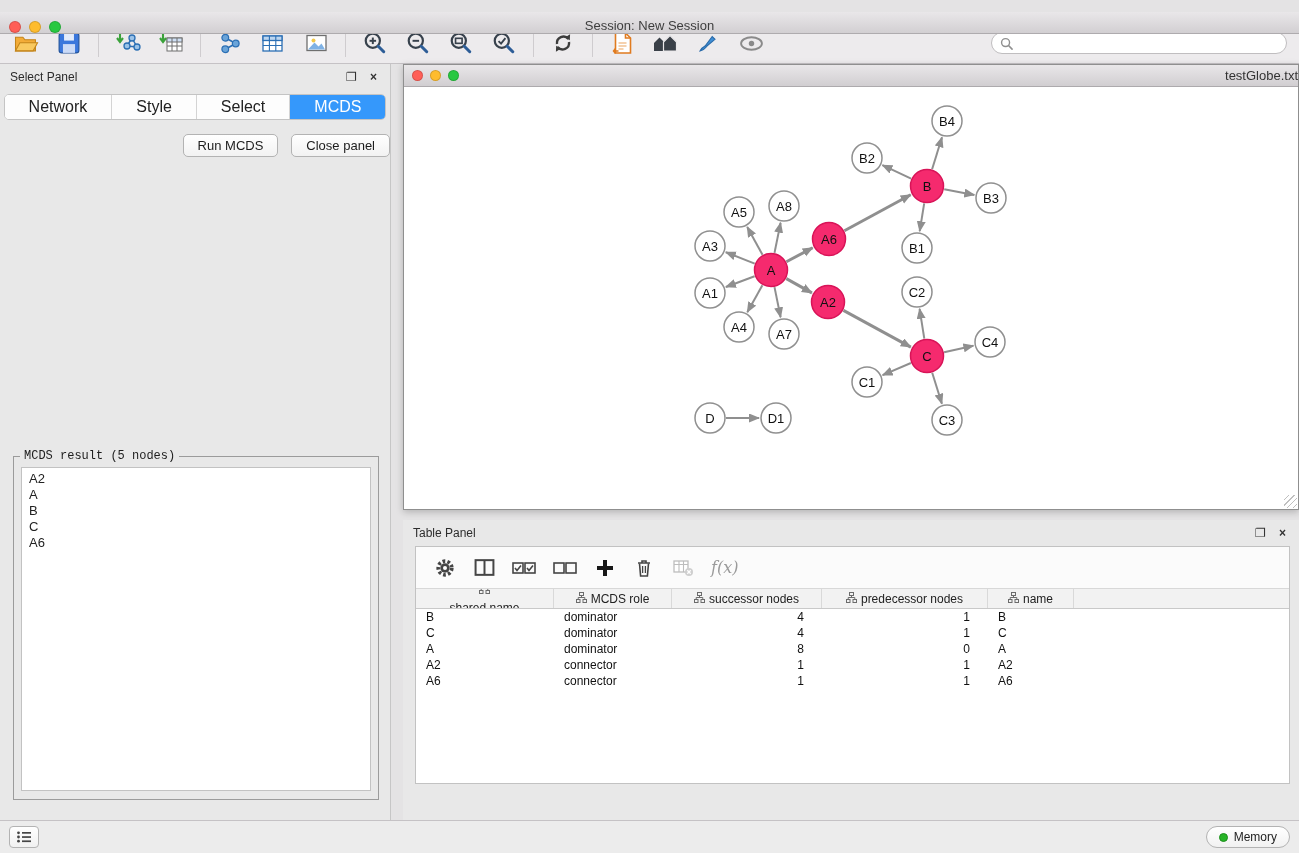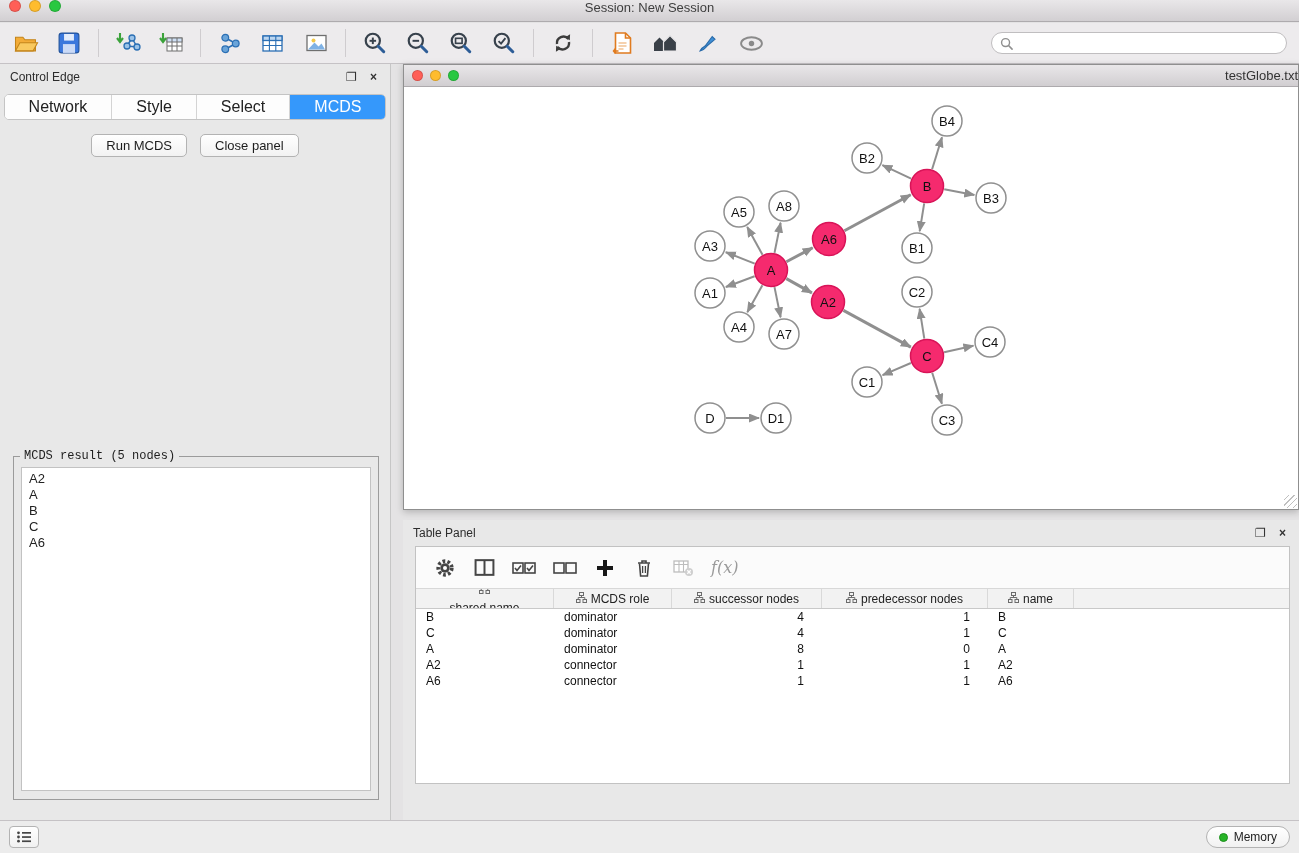--- a/index.html
+++ b/index.html
@@ -1,22 +1,22 @@
 <!DOCTYPE html>
 <html><head>
 <meta charset="utf-8">
 <style>
   * { box-sizing: border-box; margin: 0; padding: 0; cursor: default; }
   html,body { width:1299px; height:853px; overflow:hidden; }
   body { font-family:"Liberation Sans","DejaVu Sans",sans-serif; background:#e4e3e4; position:relative; font-size:13px; color:#222; }
 
   
-  .titlebar { position:absolute; top:0; left:0; right:0; height:22px;
+  .titlebar { position:absolute; top:12px; left:0; right:0; height:22px;
     background:linear-gradient(#e9e7e9,#d2cfd2); border-bottom:1px solid #aeabae;
-    display:flex; align-items:flex-start; z-index:5; }
+    display:flex; align-items:flex-end; z-index:5; }
   .traffic { display:flex; gap:8px; margin-left:9px; z-index:2; }
   .light { width:12px; height:12px; border-radius:50%; border:1px solid rgba(0,0,0,.15); }
   .light.red{background:#ff5f57} .light.yellow{background:#febc2e} .light.green{background:#28c840}
   .titlebar-text { position:absolute; left:0; right:0; text-align:center; font-size:13px; color:#3e3e3e; }
 
   
   .toolbar { position:absolute; top:23px; left:0; right:0; height:41px; background:#edebed;
     border-bottom:1px solid #c5c2c5; display:flex; align-items:center; padding:0 12px; gap:15px; }
   .tb-icon { width:28px; height:28px; display:flex; align-items:center; justify-content:center; }
   .tb-sep { width:1px; height:28px; background:#cfcccf; }
@@ -36,21 +36,21 @@
   .cp-tab:last-child { border-right:none; }
   .cp-tab.active { background:#3598fb; color:#fff; }
   .opt-label { text-align:center; margin-top:24px; font-size:13px; color:#1d1d1d; }
   .combo { width:312px; height:24px; margin:11px auto 0; background:#fff; border:1px solid #a9a9a9;
     border-radius:5px; display:flex; align-items:center; overflow:hidden; }
   .combo-text { flex:1; padding-left:8px; font-size:13px; white-space:nowrap; overflow:hidden; }
   .combo-stepper { width:19px; align-self:stretch; background:linear-gradient(#7fb9f8,#3a85ea);
     display:flex; flex-direction:column; align-items:center; justify-content:center; gap:2px; }
   .tri-up { width:0;height:0;border-left:3.5px solid transparent;border-right:3.5px solid transparent;border-bottom:4px solid #fff; }
   .tri-down { width:0;height:0;border-left:3.5px solid transparent;border-right:3.5px solid transparent;border-top:4px solid #fff; }
-  .cp-buttons { display:flex; justify-content:center; gap:13px; margin-top:14px; }
+  .cp-buttons { display:flex; justify-content:flex-end; gap:13px; margin-top:14px; }
   .cp-btn { font-family:inherit; font-size:13px; padding:3px 14px; color:#1d1d1d;
     background:linear-gradient(#ffffff,#f2f2f2); border:1px solid #b3b3b3; border-radius:5px; }
   .result-box { position:absolute; left:13px; right:11px; top:392px; bottom:20px; border:1px solid #9b9b9b; }
   .result-legend { position:absolute; top:-8px; left:6px; background:#e8e8e8; padding:0 4px; font-size:12px; color:#1d1d1d;font-family:Liberation Mono, monospace; }
   .result-list { position:absolute; left:7px; right:7px; top:10px; bottom:8px; background:#fff;
     border:1px solid #c2c2c2; padding:3px 7px; font-size:13px; line-height:16px; overflow:auto; }
 
   
   .network-window { position:absolute; left:403px; top:64px; width:896px; height:446px;
     border:1px solid #8f8f8f; background:#fff; box-shadow:0 2px 7px rgba(0,0,0,.22); }
@@ -230,21 +230,21 @@
     <svg width="13" height="13" viewBox="0 0 14 14">
       <circle cx="6" cy="6" r="4.3" fill="none" stroke="#8f8f8f" stroke-width="1.5"></circle>
       <line x1="9.2" y1="9.2" x2="13" y2="13" stroke="#8f8f8f" stroke-width="1.7" stroke-linecap="round"></line>
     </svg>
     <input type="text" value="" style="">
   </div>
 </div>
 
 <div class="control-panel">
   <div class="panel-header">
-    <span>Control Edge</span>
+    <span>Select Panel</span>
     <span class="hdr-icons">
       <span class="hdr-btn">❐</span>
       <span class="hdr-btn" style="font-weight:bold">×</span>
     </span>
   </div>
   <div class="cp-tabs">
     <div class="cp-tabs-group">
         <div class="cp-tab">Network</div>
         <div class="cp-tab">Style</div>
         <div class="cp-tab">Select</div>

